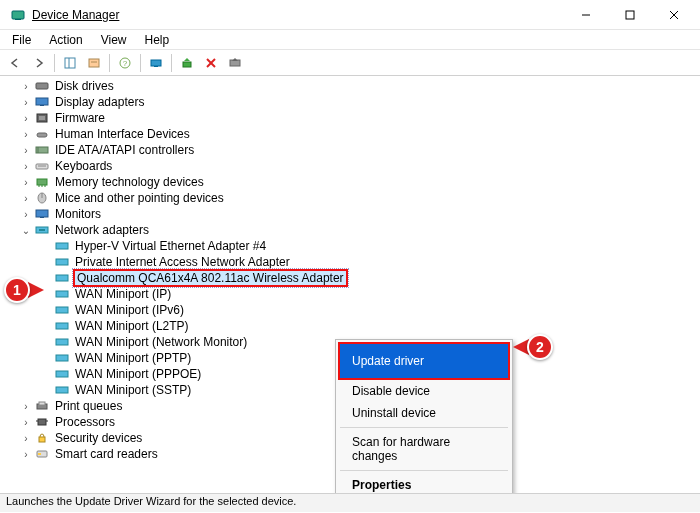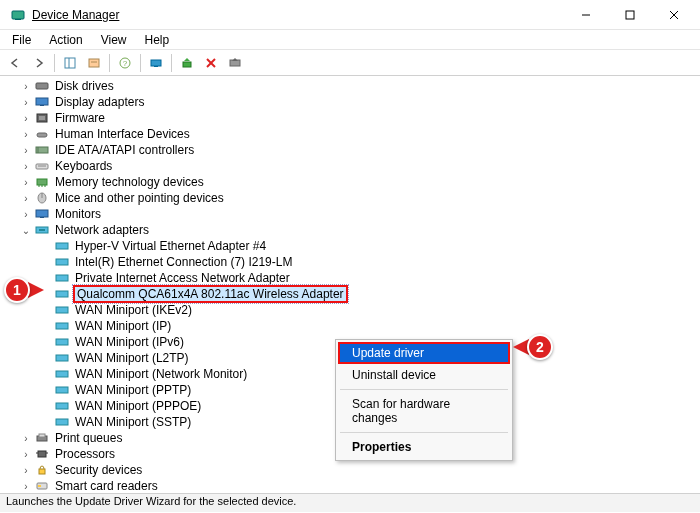--- a/index.html
+++ b/index.html
@@ -346,48 +346,32 @@
         </svg>
       </span>
     <span class="label">Hyper-V Virtual Ethernet Adapter #4</span>
   </div>
   <div class="row" style="padding-left:44px">
     <span class="dev-icon">
         <svg width="14" height="12">
           <rect x="1" y="3" width="12" height="6" fill="#5bd" stroke="#289"></rect>
         </svg>
       </span>
-    <span class="label">Intel(R) Ethernet Connection (7) I219-LM</span>
-  </div>
-  <div class="row" style="padding-left:44px">
-    <span class="dev-icon">
-        <svg width="14" height="12">
-          <rect x="1" y="3" width="12" height="6" fill="#5bd" stroke="#289"></rect>
-        </svg>
-      </span>
     <span class="label">Private Internet Access Network Adapter</span>
   </div>
 
   <div class="row" style="padding-left:44px">
     <span class="dev-icon">
         <svg width="14" height="12">
           <rect x="1" y="3" width="12" height="6" fill="#5bd" stroke="#289"></rect>
         </svg>
       </span>
     <span class="label selected red-box">Qualcomm QCA61x4A 802.11ac Wireless Adapter</span>
   </div>
 
-  <div class="row" style="padding-left:44px">
-    <span class="dev-icon">
-        <svg width="14" height="12">
-          <rect x="1" y="3" width="12" height="6" fill="#5bd" stroke="#289"></rect>
-        </svg>
-      </span>
-    <span class="label">WAN Miniport (IKEv2)</span>
-  </div>
   <div class="row" style="padding-left:44px">
     <span class="dev-icon">
         <svg width="14" height="12">
           <rect x="1" y="3" width="12" height="6" fill="#5bd" stroke="#289"></rect>
         </svg>
       </span>
     <span class="label">WAN Miniport (IP)</span>
   </div>
   <div class="row" style="padding-left:44px">
     <span class="dev-icon">
@@ -479,23 +463,24 @@
       </span>
     <span class="label">Smart card readers</span>
   </div>
 
   <div class="callout" style="left:4px; top:201px">
     <span>1</span>
   </div>
   <div class="callout-tail" style="left:28px; top:206px; border-left:16px solid #d22;"></div>
 
   <div class="context-menu">
-    <div class="cm-item cm-hl red-box" style="border-width:2px;padding:2px 12px">
+    <div class="cm-item cm-hl red-box" style="border-width:2px;padding:10px 12px">
       <span>Update driver</span>
     </div>
+    <div class="cm-item">Disable device</div>
     <div class="cm-item">Uninstall device</div>
     <div class="cm-sep"></div>
     <div class="cm-item">Scan for hardware changes</div>
     <div class="cm-sep"></div>
     <div class="cm-item" style="font-weight:bold">Properties</div>
   </div>
 
   <div class="callout" style="left:527px; top:258px">
     <span>2</span>
   </div>

